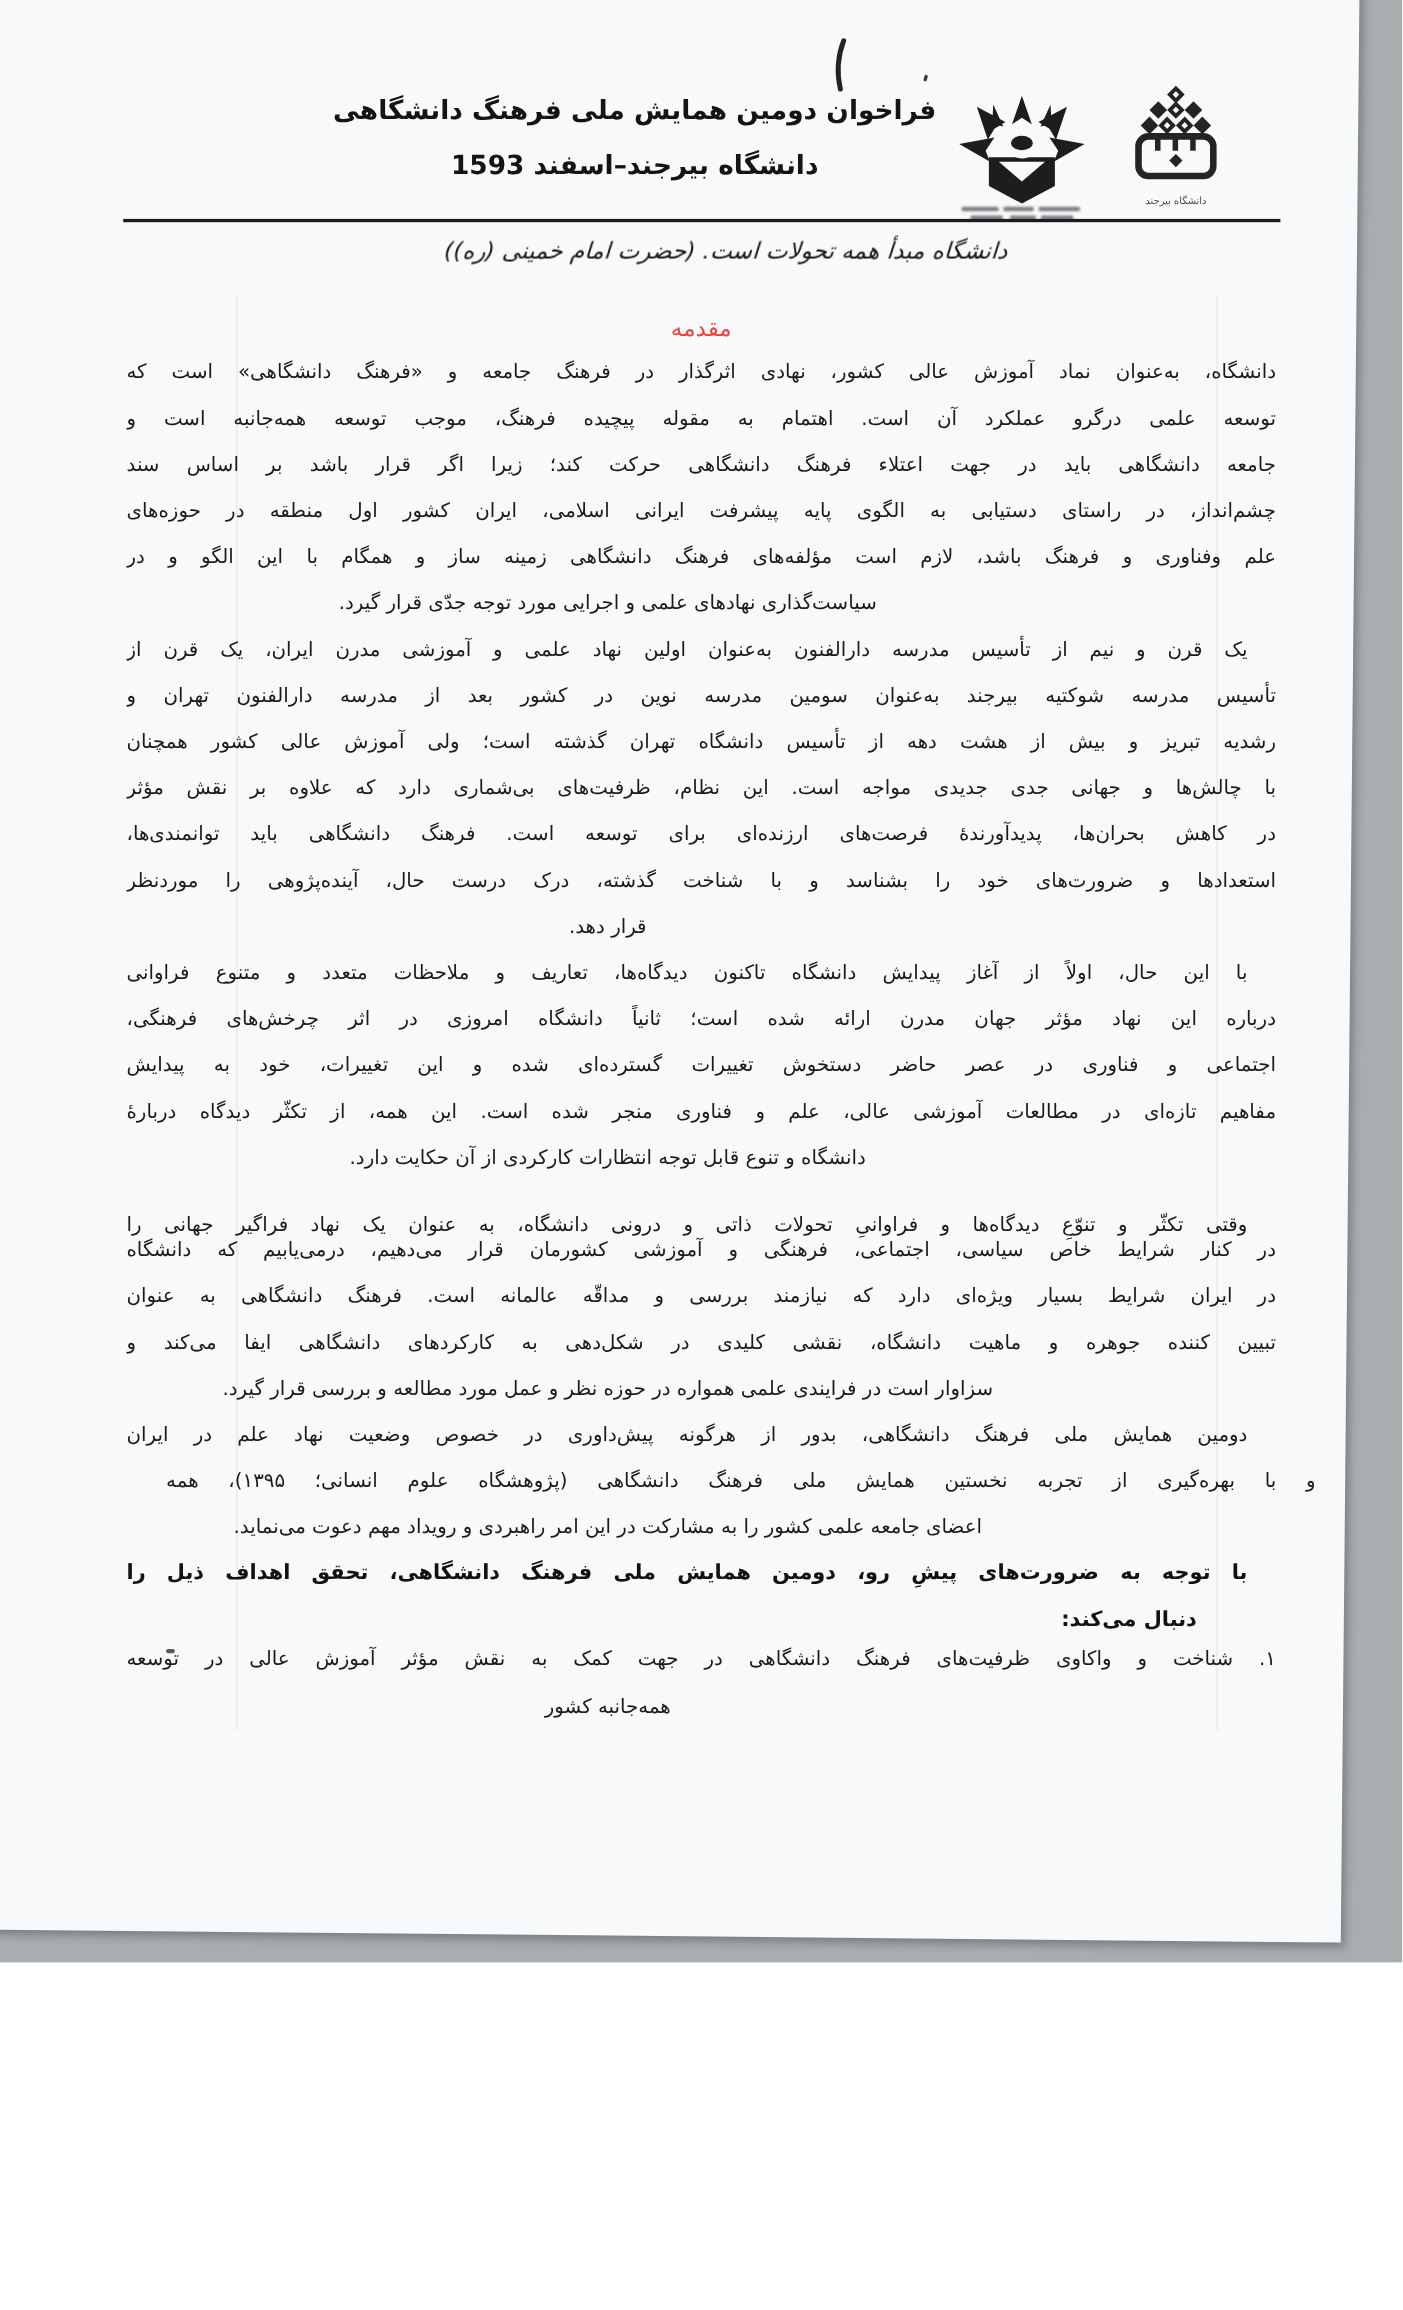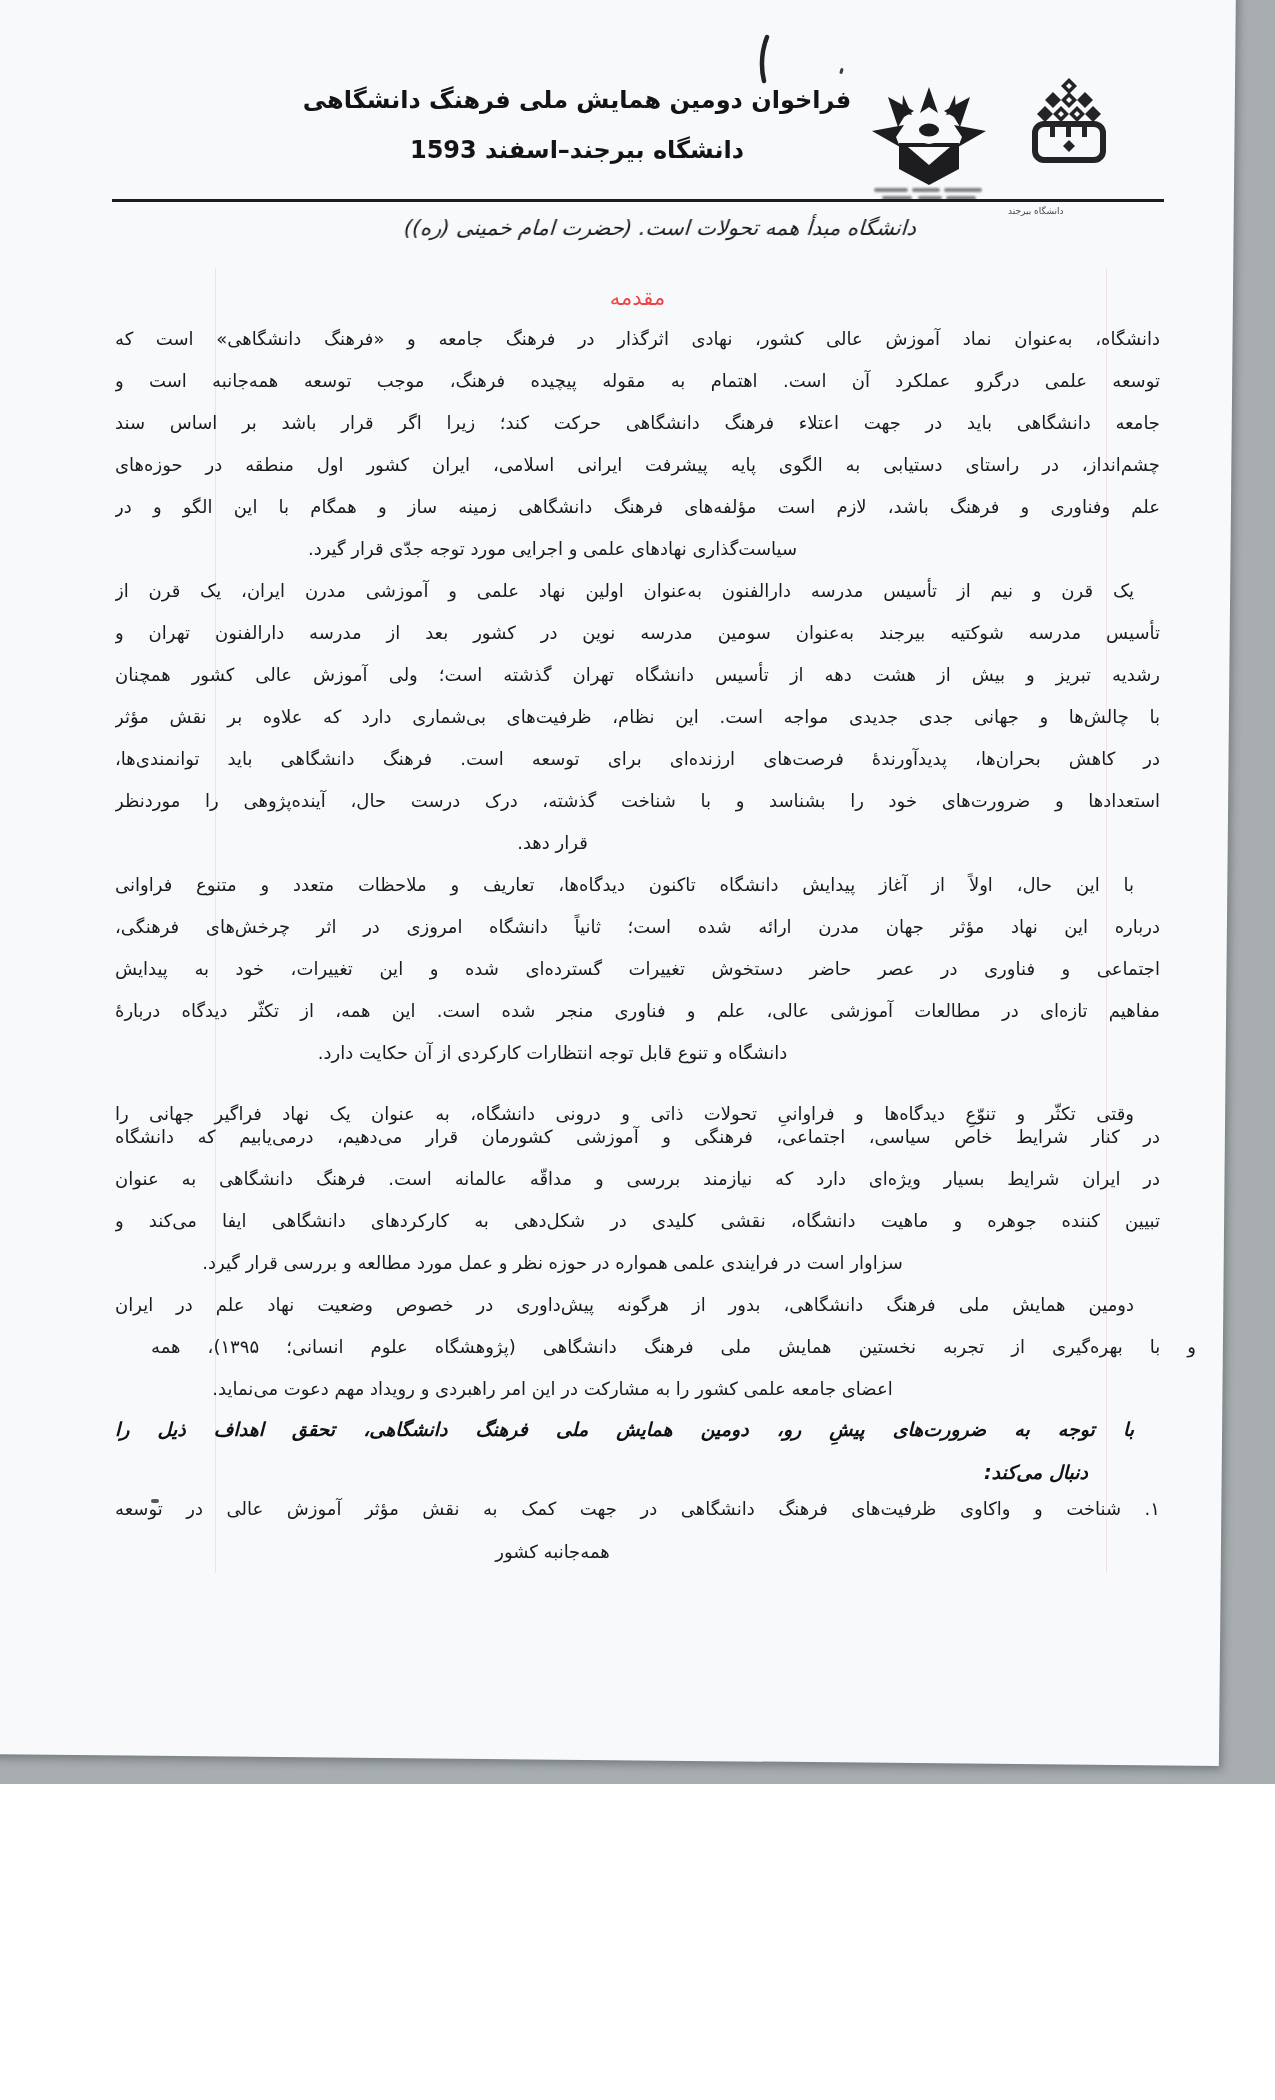--- a/index.html
+++ b/index.html
@@ -21,31 +21,31 @@
          font-size:21px;font-style:italic;color:#17171a;transform:skewX(-4deg);
          filter:blur(.2px);}
   .heading{position:absolute;left:115px;top:286px;width:1045px;direction:rtl;text-align:center;
            font-size:21px;font-weight:normal;color:#ef4444;}
   
   .ln{position:absolute;left:115px;width:1045px;height:34px;overflow:hidden;direction:rtl;
       font-size:18px;line-height:28px;color:#1b1b1d;
       text-align:justify;text-align-last:justify;}
   .ln.indent{text-indent:26px;}
   .ln.final{text-align:center;text-align-last:center;transform:translateX(-85px);}
-  .ln.bold{font-weight:bold;font-size:19px;color:#121214;font-style:italic;}
+  .ln.bold{font-weight:bold;font-size:19px;color:#121214;}
   .ln.tail{text-align:right;text-align-last:right;transform:translateX(-72px);}
   
   .scanline{position:absolute;width:1px;top:268px;height:1305px;background:rgba(224,108,150,.20);}
   .speck-a{position:absolute;left:840px;top:68px;width:3px;height:6px;background:#3a3a3c;
            border-radius:2px;transform:rotate(18deg);}
   .speck-b{position:absolute;left:151px;top:1499px;width:8px;height:4px;background:#55595c;
            border-radius:2px;filter:blur(.4px);}
   .logo{position:absolute;}
-  .logo-cap{position:absolute;direction:rtl;text-align:left;color:#46484b;
-            font-size:9px;filter:blur(.5px);letter-spacing:0;margin-top:28px;}
+  .logo-cap{position:absolute;direction:rtl;text-align:center;color:#46484b;
+            font-size:9px;filter:blur(.5px);letter-spacing:0;}
 </style>
 </head>
 <body>
 
 <div class="canvas">
 
   <div class="scanner">
     <div class="paper"></div>
   </div>
 

